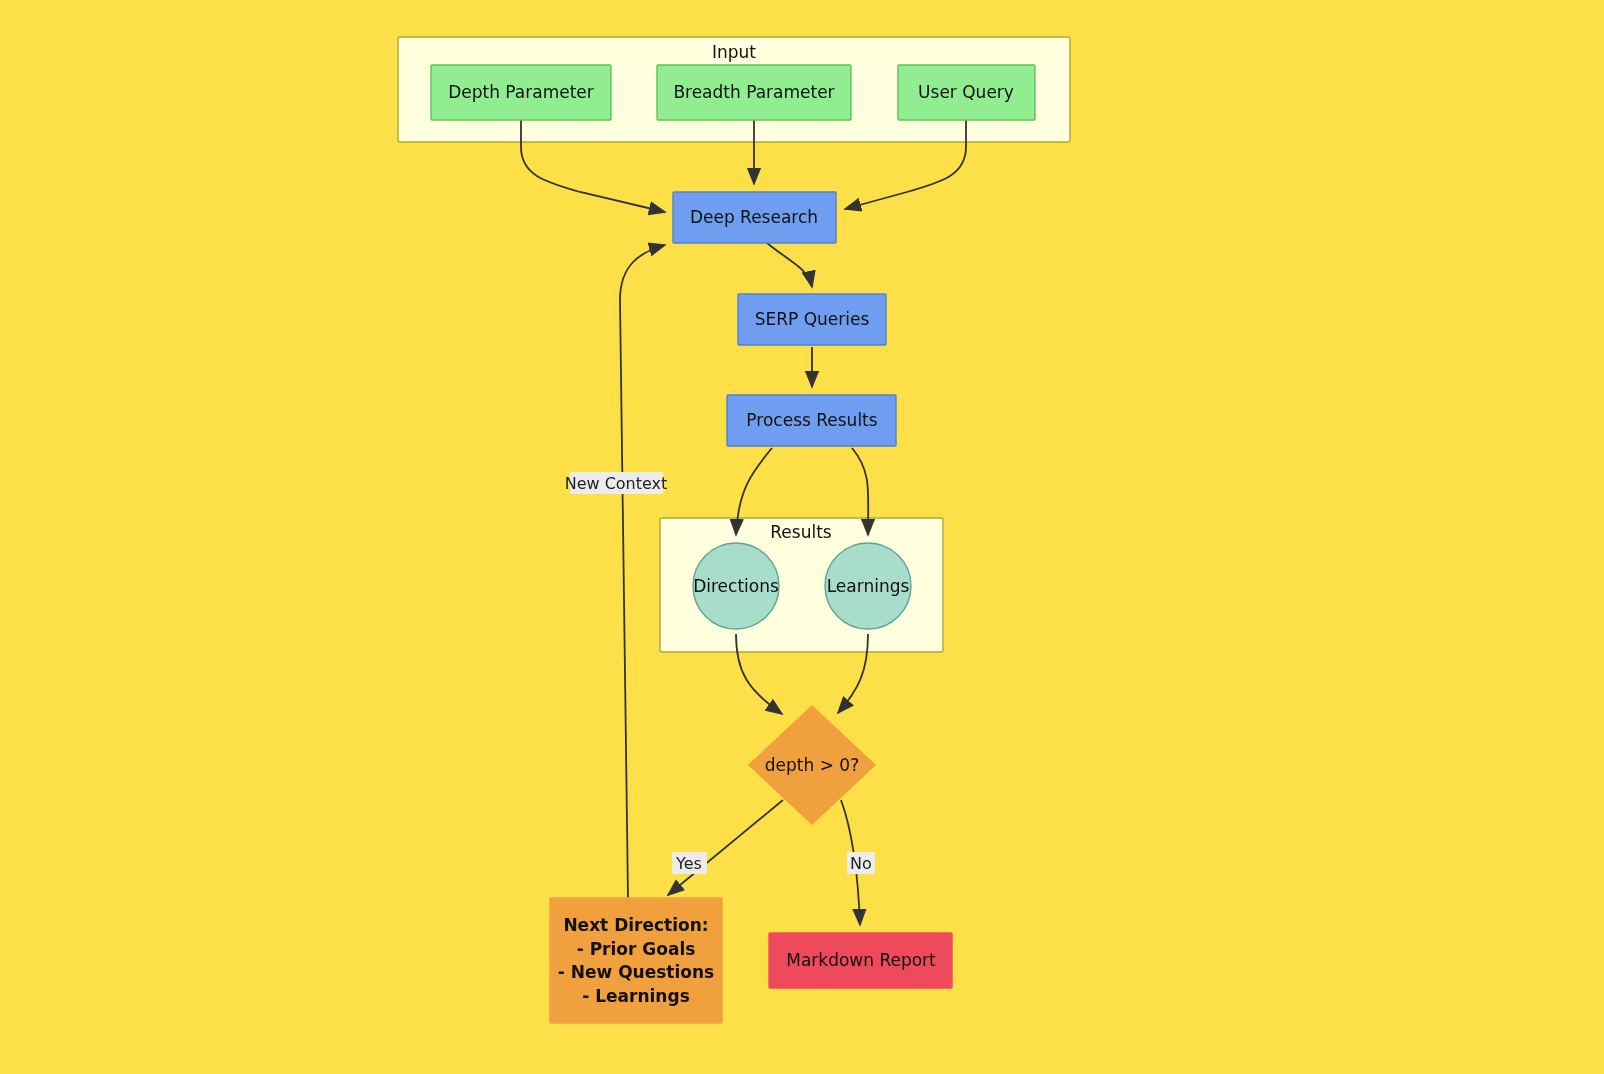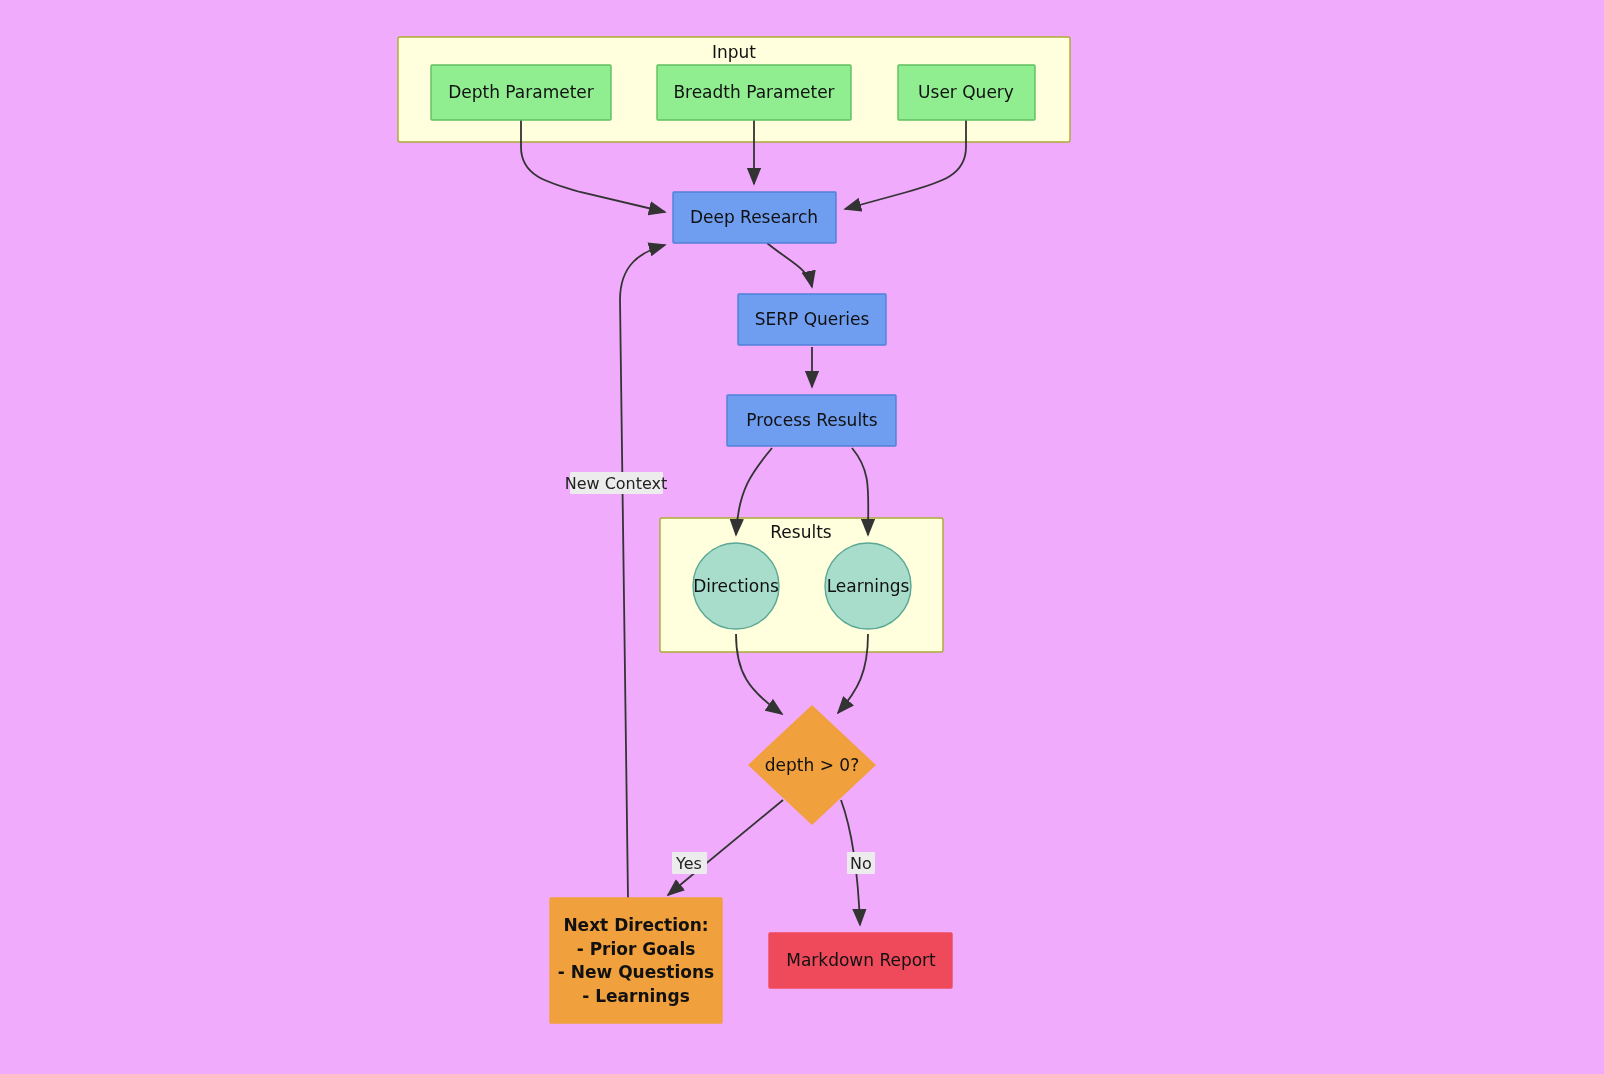--- a/index.html
+++ b/index.html
@@ -10,21 +10,21 @@
   body {
     width: 1604px;
     height: 1074px;
     font-family: "DejaVu Sans", sans-serif;
     overflow: hidden;
   }
   #diagram-root {
     position: relative;
     width: 1604px;
     height: 1074px;
-    background: #f0abfc;
+    background: #fde047;
   }
   svg#flowchart {
     display: block;
     width: 1604px;
     height: 1074px;
   }
   .node-label {
     font-family: "DejaVu Sans", sans-serif;
     font-size: 17px;
     fill: #111111;

